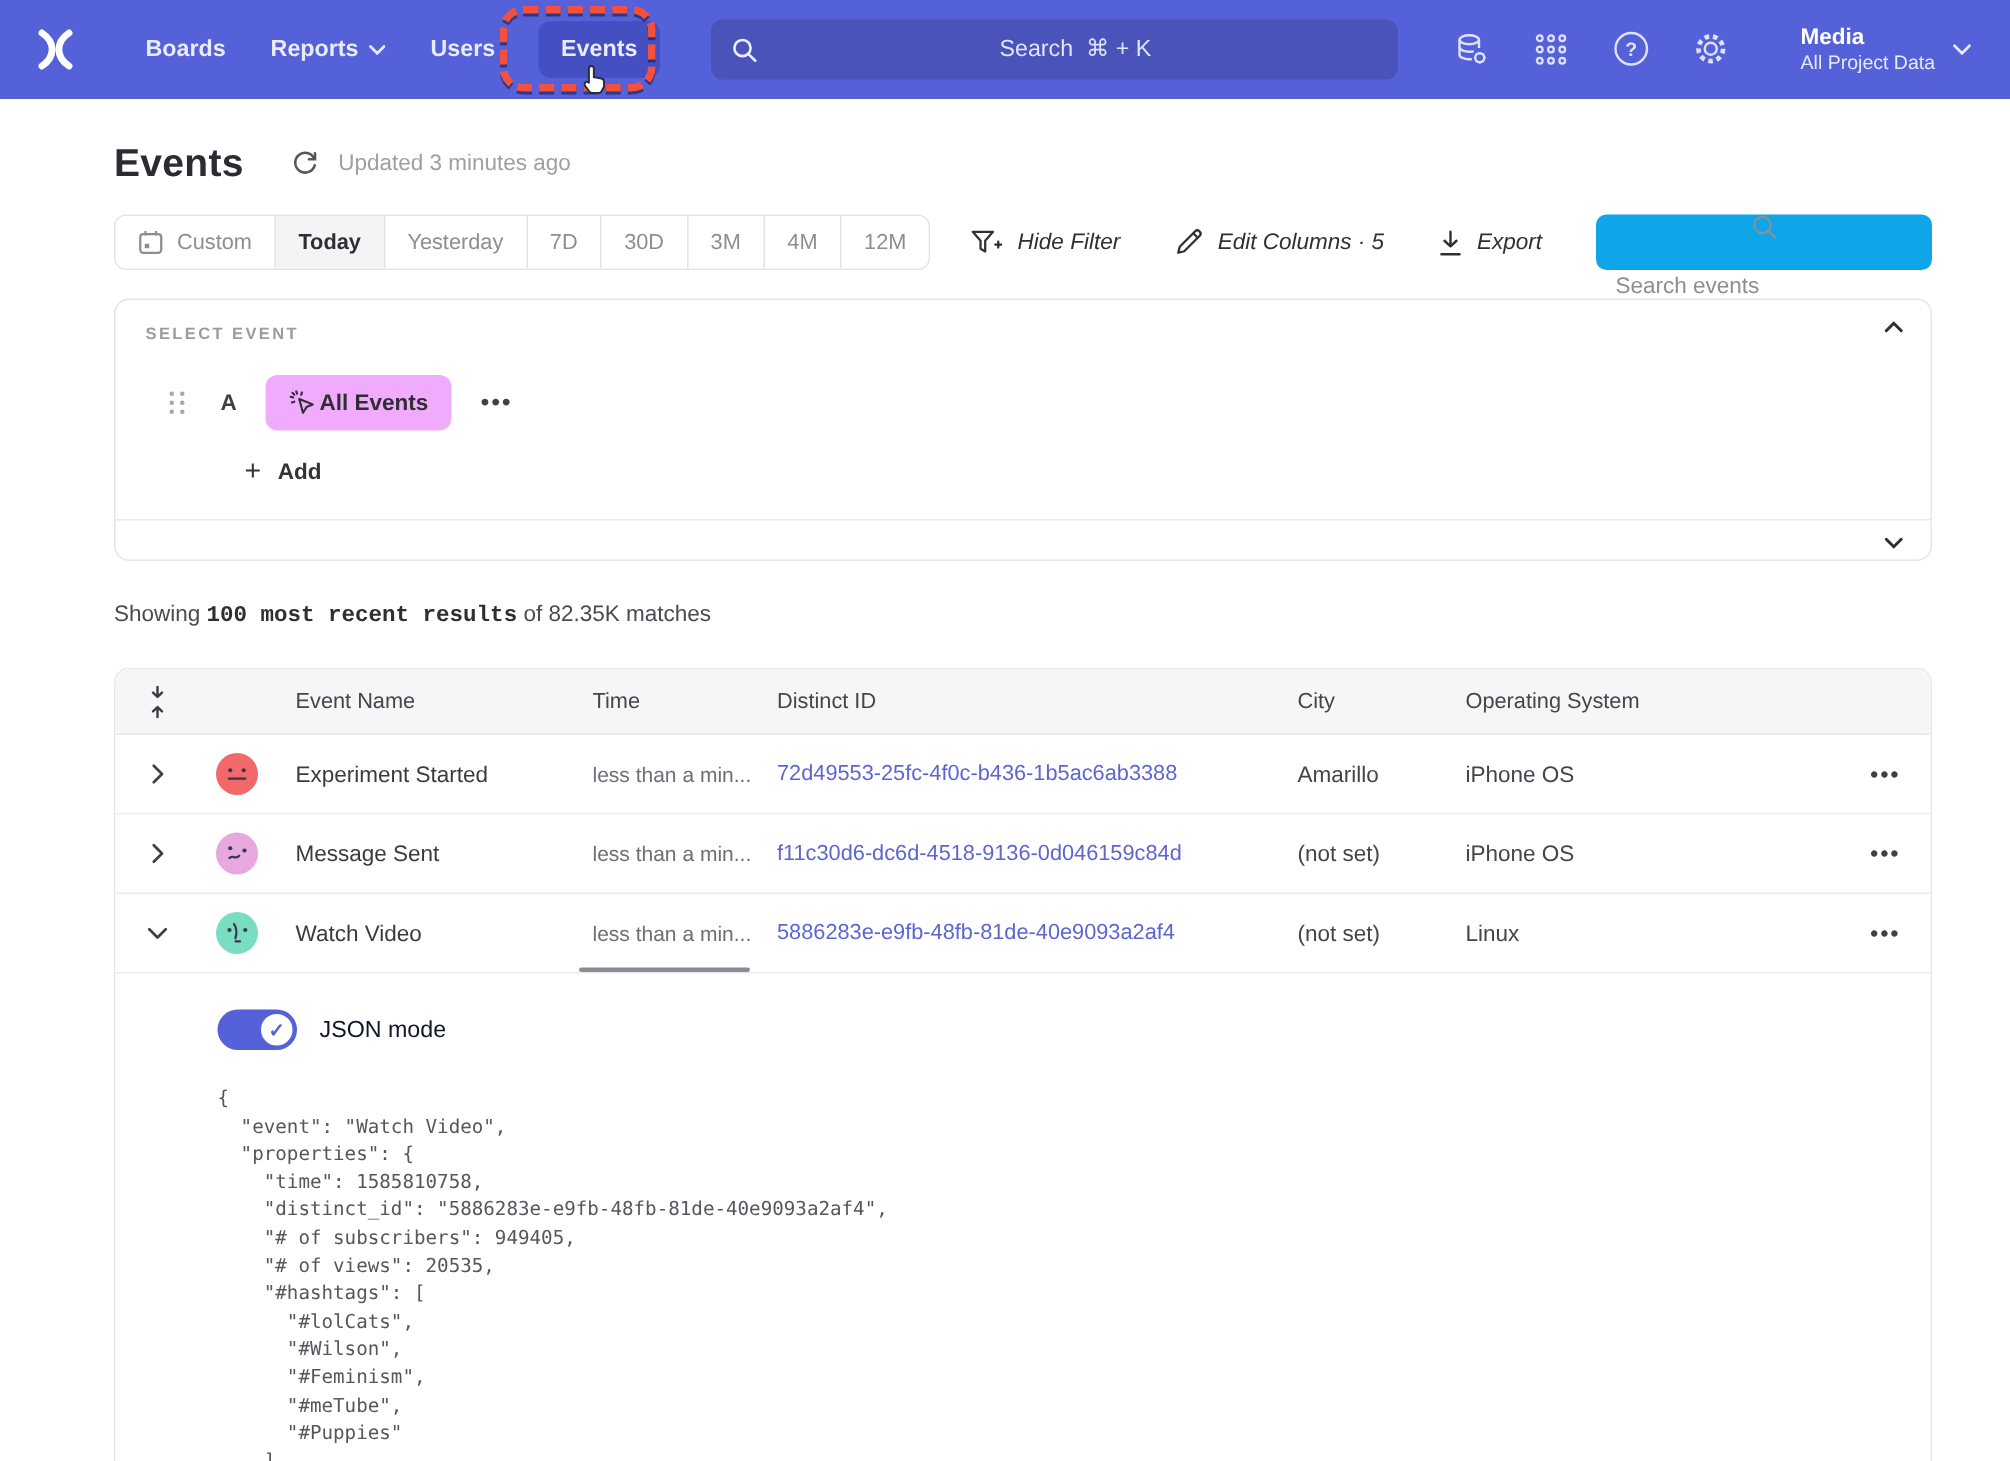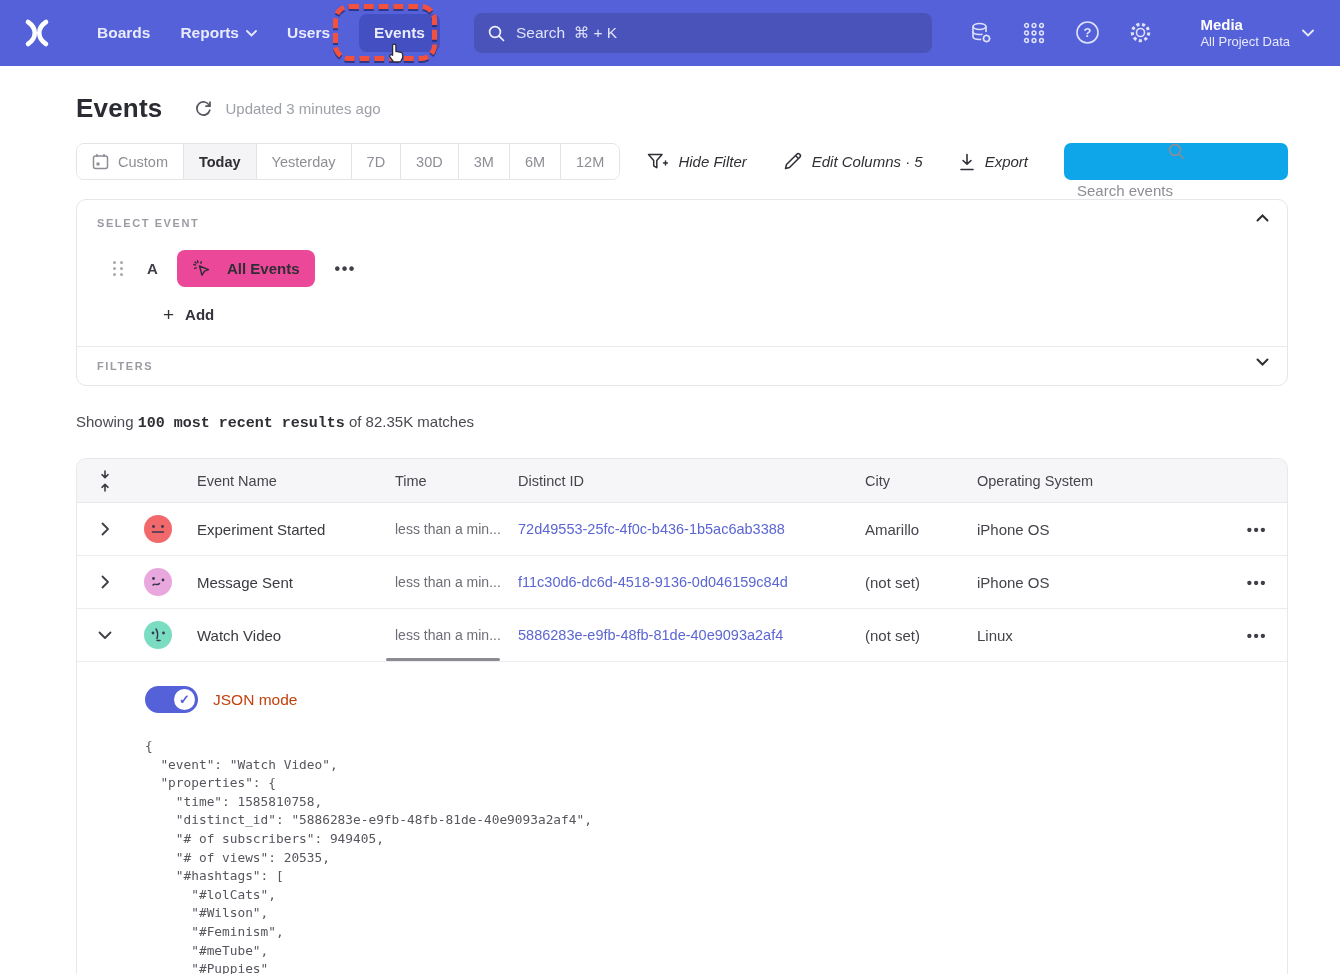--- a/index.html
+++ b/index.html
@@ -5,21 +5,21 @@
   * { box-sizing: border-box; margin: 0; padding: 0; }
   html,body { width:1340px; height:974px; overflow:hidden; }
   body { font-family:"Liberation Sans",sans-serif; background:#fff; color:#33333b; }
 
   
   .navbar { position:relative; height:66px; background:#5561d8; display:flex; align-items:center; padding:0 26px 0 20px; }
   .logo { width:34px; height:34px; margin-right:28px; display:flex; align-items:center; justify-content:center; }
   .nav-item { color:#e9ebfd; font-size:15.5px; font-weight:600; padding:10px 15px; display:flex; align-items:center; gap:7px; cursor:pointer; }
   .nav-item.events { background:#4450c2; border-radius:8px; margin-left:14px; }
   .nav-search { margin-left:34px; width:458px; height:40px; background:rgba(0,0,0,0.14); border-radius:8px; display:flex; align-items:center; padding:0 14px; gap:11px; }
-  .nav-search input { background:transparent; border:none; outline:none; color:#eef0ff; font-size:15.5px; font-family:"Liberation Sans",sans-serif; width:100%; }
+  .nav-search input { background:transparent; border:none; outline:none; color:#eef0ff; font-size:15.5px; font-family:"Liberation Sans",sans-serif; width:100%;text-align:center; }
   .nav-search input::placeholder { color:#dfe3fb; opacity:1; }
   .nav-right { margin-left:auto; display:flex; align-items:center; gap:27px; }
   .nav-icon { width:26px; height:26px; display:flex; align-items:center; justify-content:center; cursor:pointer; }
   .project { display:flex; align-items:center; gap:12px; color:#fff; margin-left:20px; cursor:pointer; }
   .project .name { font-size:15px; font-weight:700; line-height:1.3; }
   .project .scope { font-size:13px; font-weight:400; color:#e7e9fc; line-height:1.3; }
 
   .events-annotation { position:absolute; left:333px; top:4px; width:104px; height:57px;
       border:5px dashed #f4503e; border-radius:16px; pointer-events:none;
       filter:drop-shadow(0 2px 0 rgba(25,32,90,.65)); }
@@ -46,21 +46,21 @@
 
   
   .qcard { margin-top:19px; border:1px solid #e6e6e9; border-radius:10px; }
   .qc-top { padding:17px 20px 22px; position:relative; }
   .sec-label { font-size:11px; font-weight:700; letter-spacing:1.6px; color:#9b9ba3; }
   .collapse-up { position:absolute; right:18px; top:14px; cursor:pointer; }
   .event-row { margin-top:21px; display:flex; align-items:center; }
   .drag-handle { width:14px; margin-left:16px; display:grid; grid-template-columns:4px 4px; gap:3px; cursor:grab; }
   .drag-handle i { width:3px; height:3px; border-radius:50%; background:#a7a7af; }
   .clause-letter { margin-left:20px; width:30px; font-size:15px; font-weight:600; color:#3f3f46; }
-  .event-chip { display:flex; align-items:center; gap:16px; background:#ec4899; border-radius:8px; padding:9px 15px; font-size:15px; font-weight:700; color:#2e2e34; cursor:pointer; }
+  .event-chip { display:flex; align-items:center; gap:2px; background:#f0abfc; border-radius:8px; padding:9px 15px; font-size:15px; font-weight:700; color:#2e2e34; cursor:pointer; }
   .dots-btn { margin-left:14px; font-size:16px; letter-spacing:1.5px; font-weight:700; color:#3f3f46; cursor:pointer; padding:4px 6px; }
   .add-row { margin-top:18px; margin-left:66px; display:flex; align-items:center; gap:11px; font-size:15px; font-weight:600; color:#33333a; cursor:pointer; }
   .plus { font-size:19px; font-weight:400; color:#33333a; line-height:1; }
   .filters-row { border-top:1px solid #e9e9ec; padding:13px 20px; position:relative; }
   .collapse-down { position:absolute; right:18px; top:11px; cursor:pointer; }
 
   
   .summary { margin-top:27px; font-size:15px; color:#4a4a52; }
   .summary b { color:#2e2e34; font-weight:700;font-family:Liberation Mono, monospace; }
 
@@ -84,21 +84,21 @@
   
   .detail { background:#fff; padding:24px 20px 0 68px; }
   .detail-head { display:flex; align-items:center; justify-content:space-between; }
   .ptabs { display:flex; border:1px solid #e4e4e7; border-radius:8px; overflow:hidden; height:39px; }
   .ptab { display:flex; align-items:center; padding:0 17px; font-size:15px; color:#8d8d95; border-left:1px solid #e4e4e7; cursor:pointer; background:#fff; }
   .ptab:first-child { border-left:none; }
   .ptab.active { background:#f4f4f6; color:#2c2c33; font-weight:700; }
   .json-toggle-wrap { display:flex; align-items:center; gap:15px; }
   .toggle { position:relative; width:53px; height:27px; background:#5561d8; border-radius:14px; cursor:pointer; }
   .toggle .knob { position:absolute; right:3px; top:3px; width:21px; height:21px; background:#fff; border-radius:50%; display:flex; align-items:center; justify-content:center; color:#5561d8; font-size:13px; font-weight:700; }
-  .toggle-label { font-size:15.5px; color:#c2410c; }
+  .toggle-label { font-size:15.5px; color:#0f172a; }
   .json-pre { margin-top:24px; font-family:"DejaVu Sans Mono",monospace; font-size:12.8px; line-height:18.6px; color:#56565e; white-space:pre; }
 
   svg { display:block; }
 </style>
 </head>
 <body>
 
 <header class="navbar">
   <div class="logo">
     <svg width="30" height="30" viewBox="0 0 30 30" fill="none" stroke="#fff" stroke-width="4.6" stroke-linecap="round">
@@ -228,21 +228,21 @@
       <div class="seg-cell">
           <span>7D</span>
         </div>
       <div class="seg-cell">
           <span>30D</span>
         </div>
       <div class="seg-cell">
           <span>3M</span>
         </div>
       <div class="seg-cell">
-          <span>6M</span>
+          <span>4M</span>
         </div>
       <div class="seg-cell">
           <span>12M</span>
         </div>
     </div>
 
     <div class="ctrl-right">
       <div class="tool-btn">
         <span>
           <svg width="21" height="18" viewBox="0 0 21 18" fill="none" stroke="#2f2f36" stroke-width="1.5" stroke-linejoin="round" stroke-linecap="round">
@@ -310,21 +310,20 @@
           <span>All Events</span>
         </div>
         <span class="dots-btn">•••</span>
       </div>
       <div class="add-row">
         <span class="plus">+</span>
         <span>Add</span>
       </div>
     </div>
     <div class="filters-row">
-      <div class="sec-label">FILTERS</div>
       <span class="collapse-down">
         <svg width="13" height="8" viewBox="0 0 13 8" fill="none" stroke="#2e2e34" stroke-width="2" stroke-linecap="round">
             <path d="M1.5 1.5l5 5 5-5"></path>
           </svg>
       </span>
     </div>
   </section>
 
   <p class="summary"><span>Showing </span><b>100 most recent results</b><span> of 82.35K matches</span></p>
 

